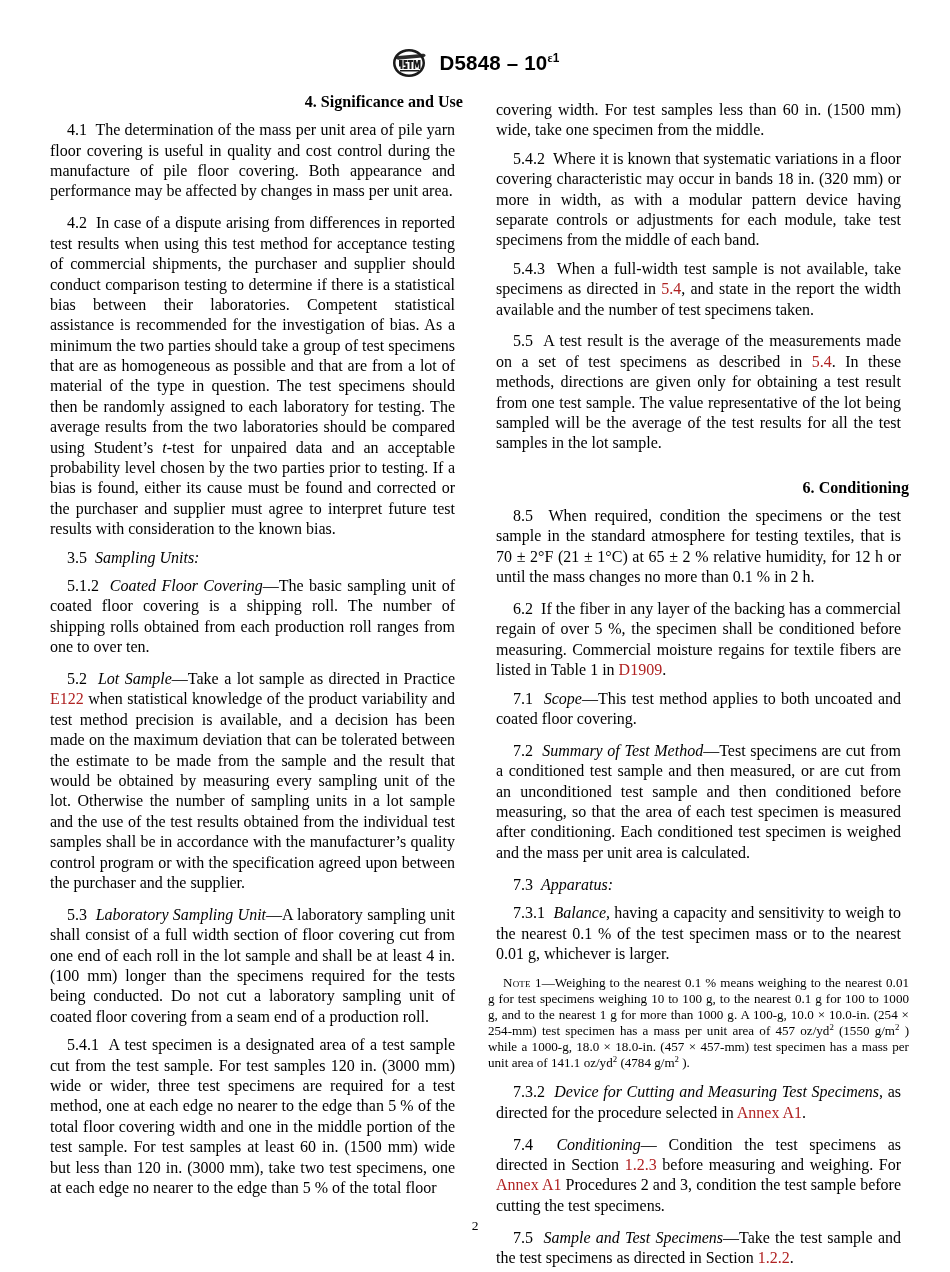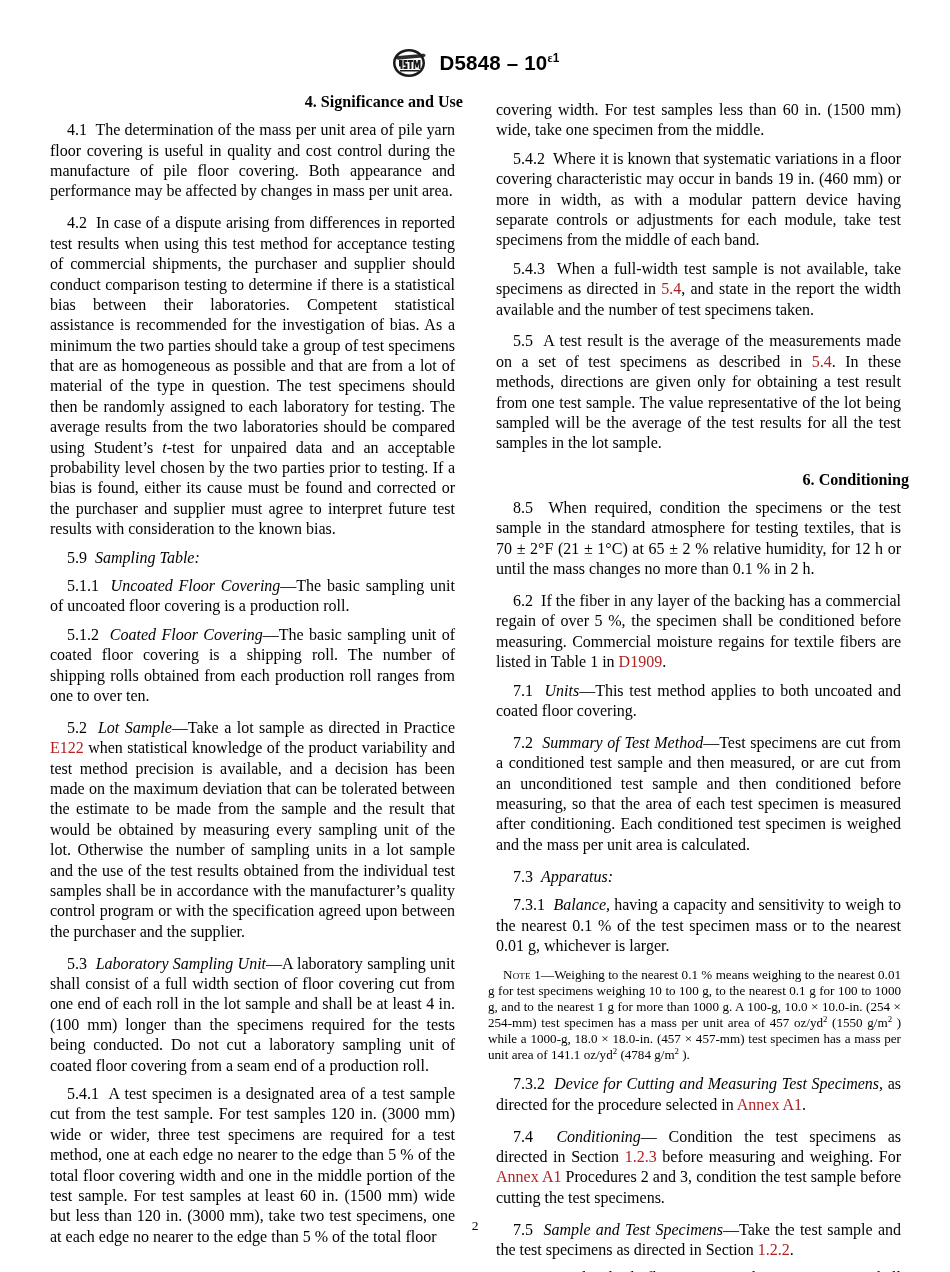--- a/index.html
+++ b/index.html
@@ -72,35 +72,35 @@
 
   
   .sec-head {
     font-weight: bold;
     font-size: 16.1px;
     line-height: 1.26;
     margin: 0 0 5px 0;
     text-indent: 0;
     text-align: right;
   }
-  .sec-head.spaced { margin-top: 16px; }
+  .sec-head.spaced { margin-top: 24px; }
 
   p.para {
     margin: 8px;
     font-size: 16px;
     line-height: 1.275;
     text-align: justify;
     text-justify: inter-word;
     text-indent: 17px;
     hyphens: manual;
   }
   p.para.gap { margin-top: 11.5px; }
 
   p.note {
-    margin: 11px 8px 0 0;
+    margin: 11px 0 0 0;
     font-size: 13.1px;
     line-height: 1.215;
     text-align: justify;
     text-indent: 15px;
   }
   .smallcaps {
     font-variant: small-caps;
     letter-spacing: 0.2px;
   }
   .xref { color: #b02222; }
@@ -142,53 +142,52 @@
 
     <div class="col">
 
       <h2 class="sec-head">4.  Significance and Use</h2>
 
       <p class="para"><span>4.1</span>&nbsp; <span>The determination of the mass per unit area of pile yarn floor covering is useful in quality and cost control during the manufacture of pile floor covering. Both appearance and performance may be affected by changes in mass per unit area.</span></p>
 
       <p class="para gap"><span>4.2</span>&nbsp; <span>In case of a dispute arising from differences in reported test results when using this test method for acceptance testing of commercial shipments, the purchaser and supplier should conduct comparison testing to determine if there is a statistical bias between their laboratories. Competent statistical assistance is recommended for the investigation of bias. As a minimum the two parties should take a group of test specimens that are as homogeneous as possible and that are from a lot of material of the type in question. The test specimens should then be randomly assigned to each laboratory for testing. The average results from the two laboratories should be compared using Student’s</span> <i>t</i><span>-test for unpaired data and an acceptable probability level chosen by the two parties prior to testing. If a bias is found, either its cause must be found and corrected or the purchaser and supplier must agree to interpret future test results with consideration to the known bias.</span></p>
 
 
-      <p class="para"><span>5.9</span>&nbsp; <i>Sampling Table:</i></p>
-
-      <p class="para"><span>5.1.1</span>&nbsp; <i>Uncoated Floor Covering</i><span>—The basic sampling unit of uncoated floor covering is a production roll.</span></p>
+      <p class="para"><span>3.5</span>&nbsp; <i>Sampling Units:</i></p>
+
 
       <p class="para"><span>5.1.2</span>&nbsp; <i>Coated Floor Covering</i><span>—The basic sampling unit of coated floor covering is a shipping roll. The number of shipping rolls obtained from each production roll ranges from one to over ten.</span></p>
 
       <p class="para gap"><span>5.2</span>&nbsp; <i>Lot Sample</i><span>—Take a lot sample as directed in Practice </span><span class="xref">E122</span><span> when statistical knowledge of the product variability and test method precision is available, and a decision has been made on the maximum deviation that can be tolerated between the estimate to be made from the sample and the result that would be obtained by measuring every sampling unit of the lot. Otherwise the number of sampling units in a lot sample and the use of the test results obtained from the individual test samples shall be in accordance with the manufacturer’s quality control program or with the specification agreed upon between the purchaser and the supplier.</span></p>
 
       <p class="para gap"><span>5.3</span>&nbsp; <i>Laboratory Sampling Unit</i><span>—A laboratory sampling unit shall consist of a full width section of floor covering cut from one end of each roll in the lot sample and shall be at least 4 in. (100 mm) longer than the specimens required for the tests being conducted. Do not cut a laboratory sampling unit of coated floor covering from a seam end of a production roll.</span></p>
 
 
       <p class="para"><span>5.4.1</span>&nbsp; <span>A test specimen is a designated area of a test sample cut from the test sample. For test samples 120 in. (3000 mm) wide or wider, three test specimens are required for a test method, one at each edge no nearer to the edge than 5 % of the total floor covering width and one in the middle portion of the test sample. For test samples at least 60 in. (1500 mm) wide but less than 120 in. (3000 mm), take two test specimens, one at each edge no nearer to the edge than 5 % of the total floor</span></p>
 
     </div>
 
     <div class="col">
 
       <p class="para" style="text-indent:0">covering width. For test samples less than 60 in. (1500 mm) wide, take one specimen from the middle.</p>
 
-      <p class="para"><span>5.4.2</span>&nbsp; <span>Where it is known that systematic variations in a floor covering characteristic may occur in bands 19 in. (460 mm) or more in width, as with a modular pattern device having separate controls or adjustments for each module, take test specimens from the middle of each band.</span></p>
+      <p class="para"><span>5.4.2</span>&nbsp; <span>Where it is known that systematic variations in a floor covering characteristic may occur in bands 18 in. (320 mm) or more in width, as with a modular pattern device having separate controls or adjustments for each module, take test specimens from the middle of each band.</span></p>
 
       <p class="para"><span>5.4.3</span>&nbsp; <span>When a full-width test sample is not available, take specimens as directed in </span><span class="xref">5.4</span><span>, and state in the report the width available and the number of test specimens taken.</span></p>
 
       <p class="para gap"><span>5.5</span>&nbsp; <span>A test result is the average of the measurements made on a set of test specimens as described in </span><span class="xref">5.4</span><span>. In these methods, directions are given only for obtaining a test result from one test sample. The value representative of the lot being sampled will be the average of the test results for all the test samples in the lot sample.</span></p>
 
       <h2 class="sec-head spaced">6.  Conditioning</h2>
 
       <p class="para"><span>8.5</span>&nbsp; <span>When required, condition the specimens or the test sample in the standard atmosphere for testing textiles, that is 70 ± 2°F (21 ± 1°C) at 65 ± 2 % relative humidity, for 12 h or until the mass changes no more than 0.1 % in 2 h.</span></p>
 
       <p class="para gap"><span>6.2</span>&nbsp; <span>If the fiber in any layer of the backing has a commercial regain of over 5 %, the specimen shall be conditioned before measuring. Commercial moisture regains for textile fibers are listed in Table 1 in </span><span class="xref">D1909</span><span>.</span></p>
 
 
-      <p class="para"><span>7.1</span>&nbsp; <i>Units</i><span>—This test method applies to both uncoated and coated floor covering.</span></p>
+      <p class="para"><span>7.1</span>&nbsp; <i>Scope</i><span>—This test method applies to both uncoated and coated floor covering.</span></p>
 
       <p class="para gap"><span>7.2</span>&nbsp; <i>Summary of Test Method</i><span>—Test specimens are cut from a conditioned test sample and then measured, or are cut from an unconditioned test sample and then conditioned before measuring, so that the area of each test specimen is measured after conditioning. Each conditioned test specimen is weighed and the mass per unit area is calculated.</span></p>
 
       <p class="para gap"><span>7.3</span>&nbsp; <i>Apparatus:</i></p>
 
       <p class="para"><span>7.3.1</span>&nbsp; <i>Balance,</i> <span>having a capacity and sensitivity to weigh to the nearest 0.1 % of the test specimen mass or to the nearest 0.01 g, whichever is larger.</span></p>
 
       <p class="note"><span class="smallcaps">Note 1</span><span>—Weighing to the nearest 0.1 % means weighing to the nearest 0.01 g for test specimens weighing 10 to 100 g, to the nearest 0.1 g for 100 to 1000 g, and to the nearest 1 g for more than 1000 g. A 100-g, 10.0 × 10.0-in. (254 × 254-mm) test specimen has a mass per unit area of 457 oz/yd</span><sup>2</sup><span> (1550 g/m</span><sup>2</sup><span> ) while a 1000-g, 18.0 × 18.0-in. (457 × 457-mm) test specimen has a mass per unit area of 141.1 oz/yd</span><sup>2</sup><span> (4784 g/m</span><sup>2</sup><span> ).</span></p>
 
       <p class="para gap"><span>7.3.2</span>&nbsp; <i>Device for Cutting and Measuring Test Specimens,</i><span> as directed for the procedure selected in </span><span class="xref">Annex A1</span><span>.</span></p>

